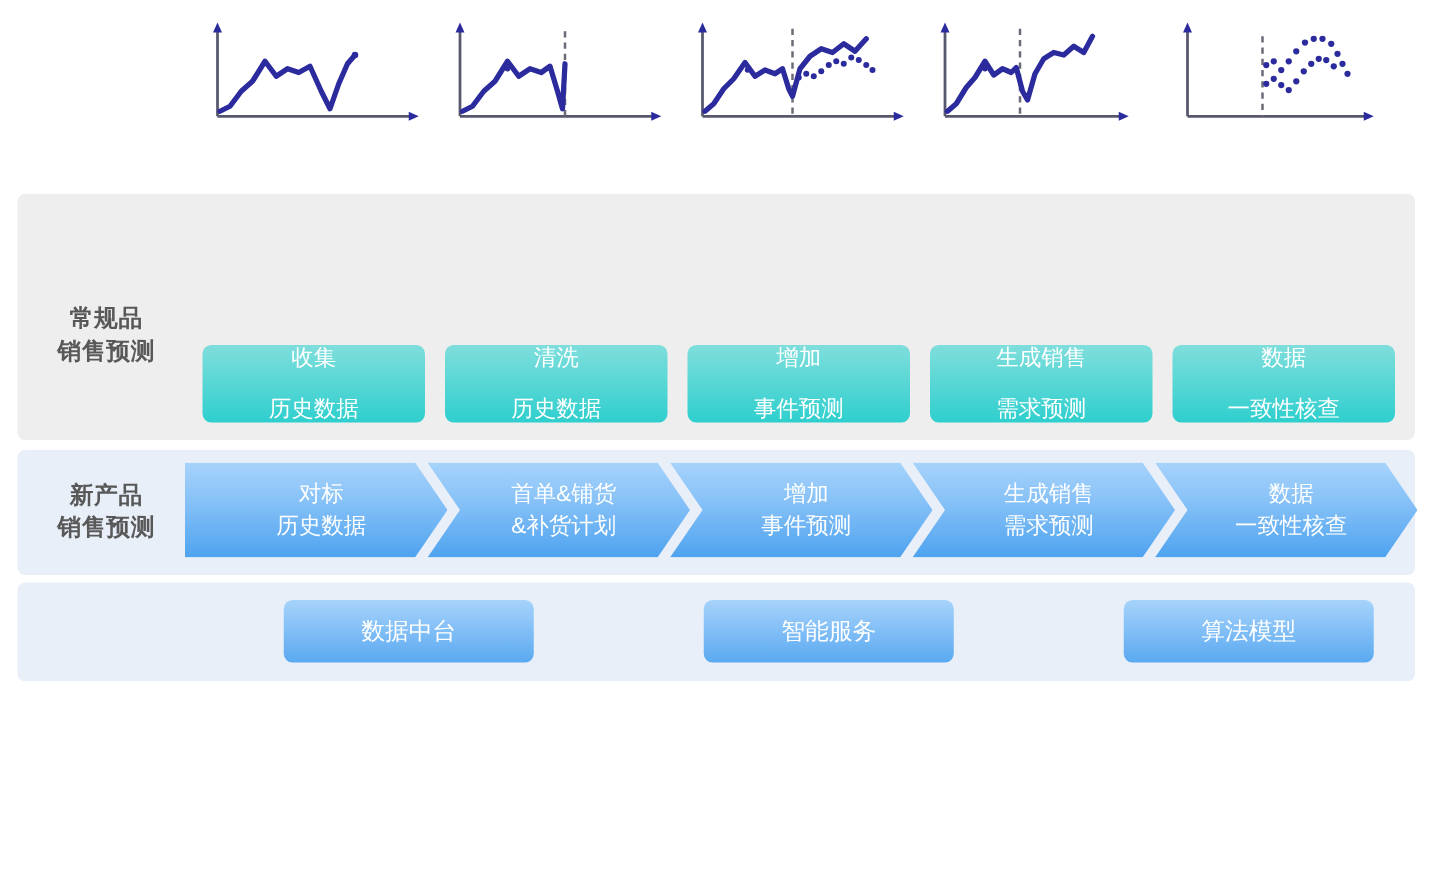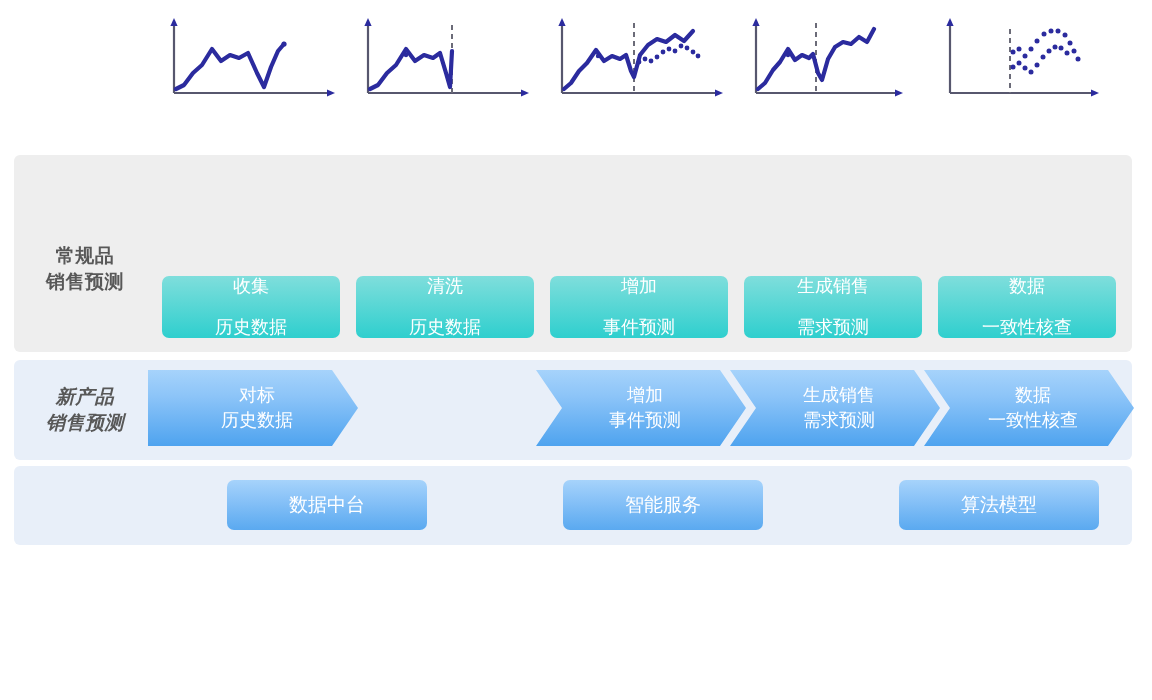--- a/index.html
+++ b/index.html
@@ -243,29 +243,33 @@
     <span>生成销售</span>
     <span>需求预测</span>
   </div>
   <div class="pill" style="left:938px;">
     <span>数据</span>
     <span>一致性核查</span>
   </div>
 
   <div class="panel blue" id="panel-new"></div>
 
-  <div class="row-label" style="top:384px;font-style:italic;">
+  <div class="row-label" style="top:384px;">
     <span class="l1">新产品</span>
     <span class="l2">销售预测</span>
   </div>
 
   <div class="chev first" style="left:148px;">
     <span class="chev-text">对标</span>
     <span class="chev-text">历史数据</span>
   </div>
+  <div class="chev" style="left:342px;">
+    <span class="chev-text">首单&amp;铺货</span>
+    <span class="chev-text">&amp;补货计划</span>
+  </div>
   <div class="chev" style="left:536px;">
     <span class="chev-text">增加</span>
     <span class="chev-text">事件预测</span>
   </div>
   <div class="chev" style="left:730px;">
     <span class="chev-text">生成销售</span>
     <span class="chev-text">需求预测</span>
   </div>
   <div class="chev" style="left:924px;">
     <span class="chev-text">数据</span>

